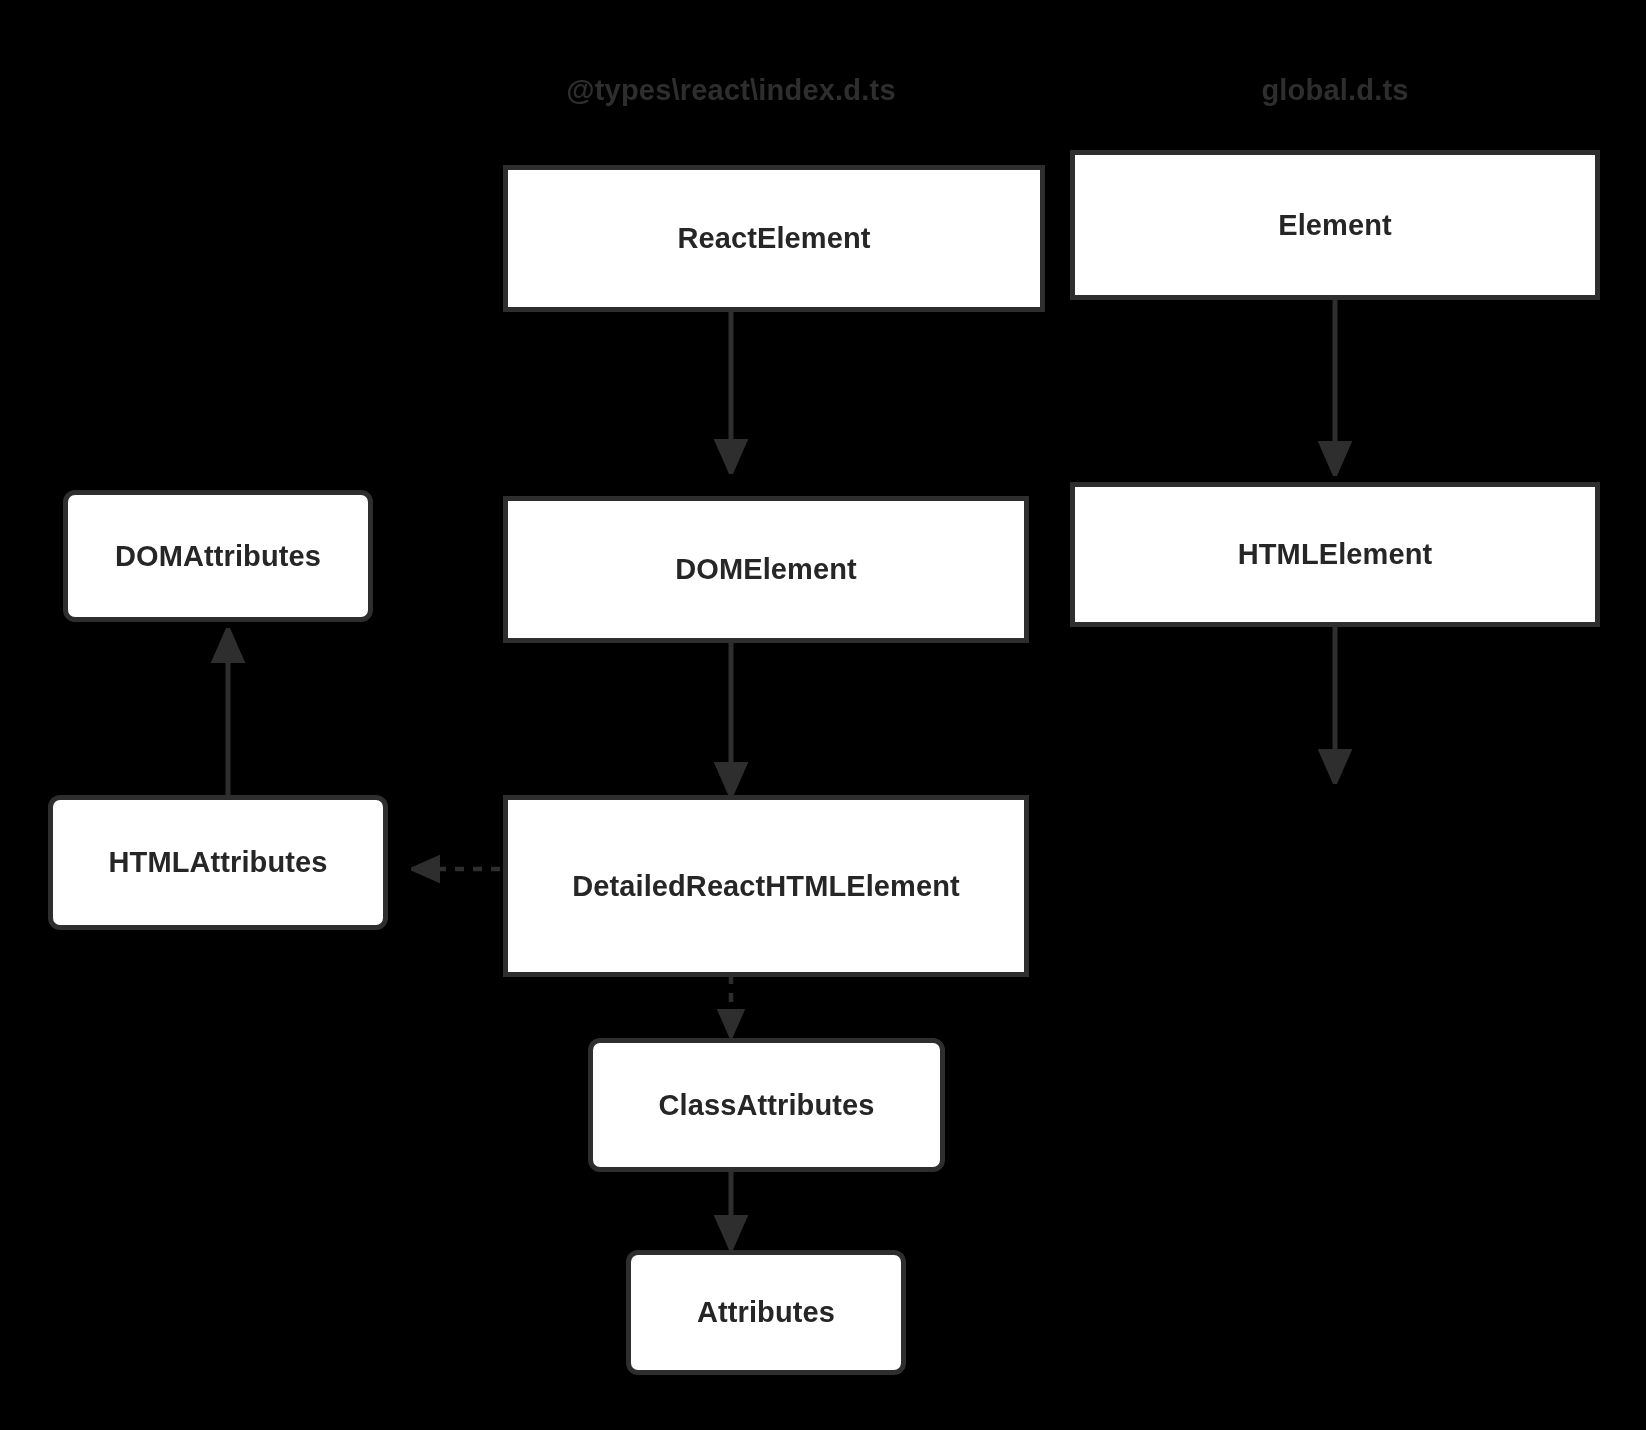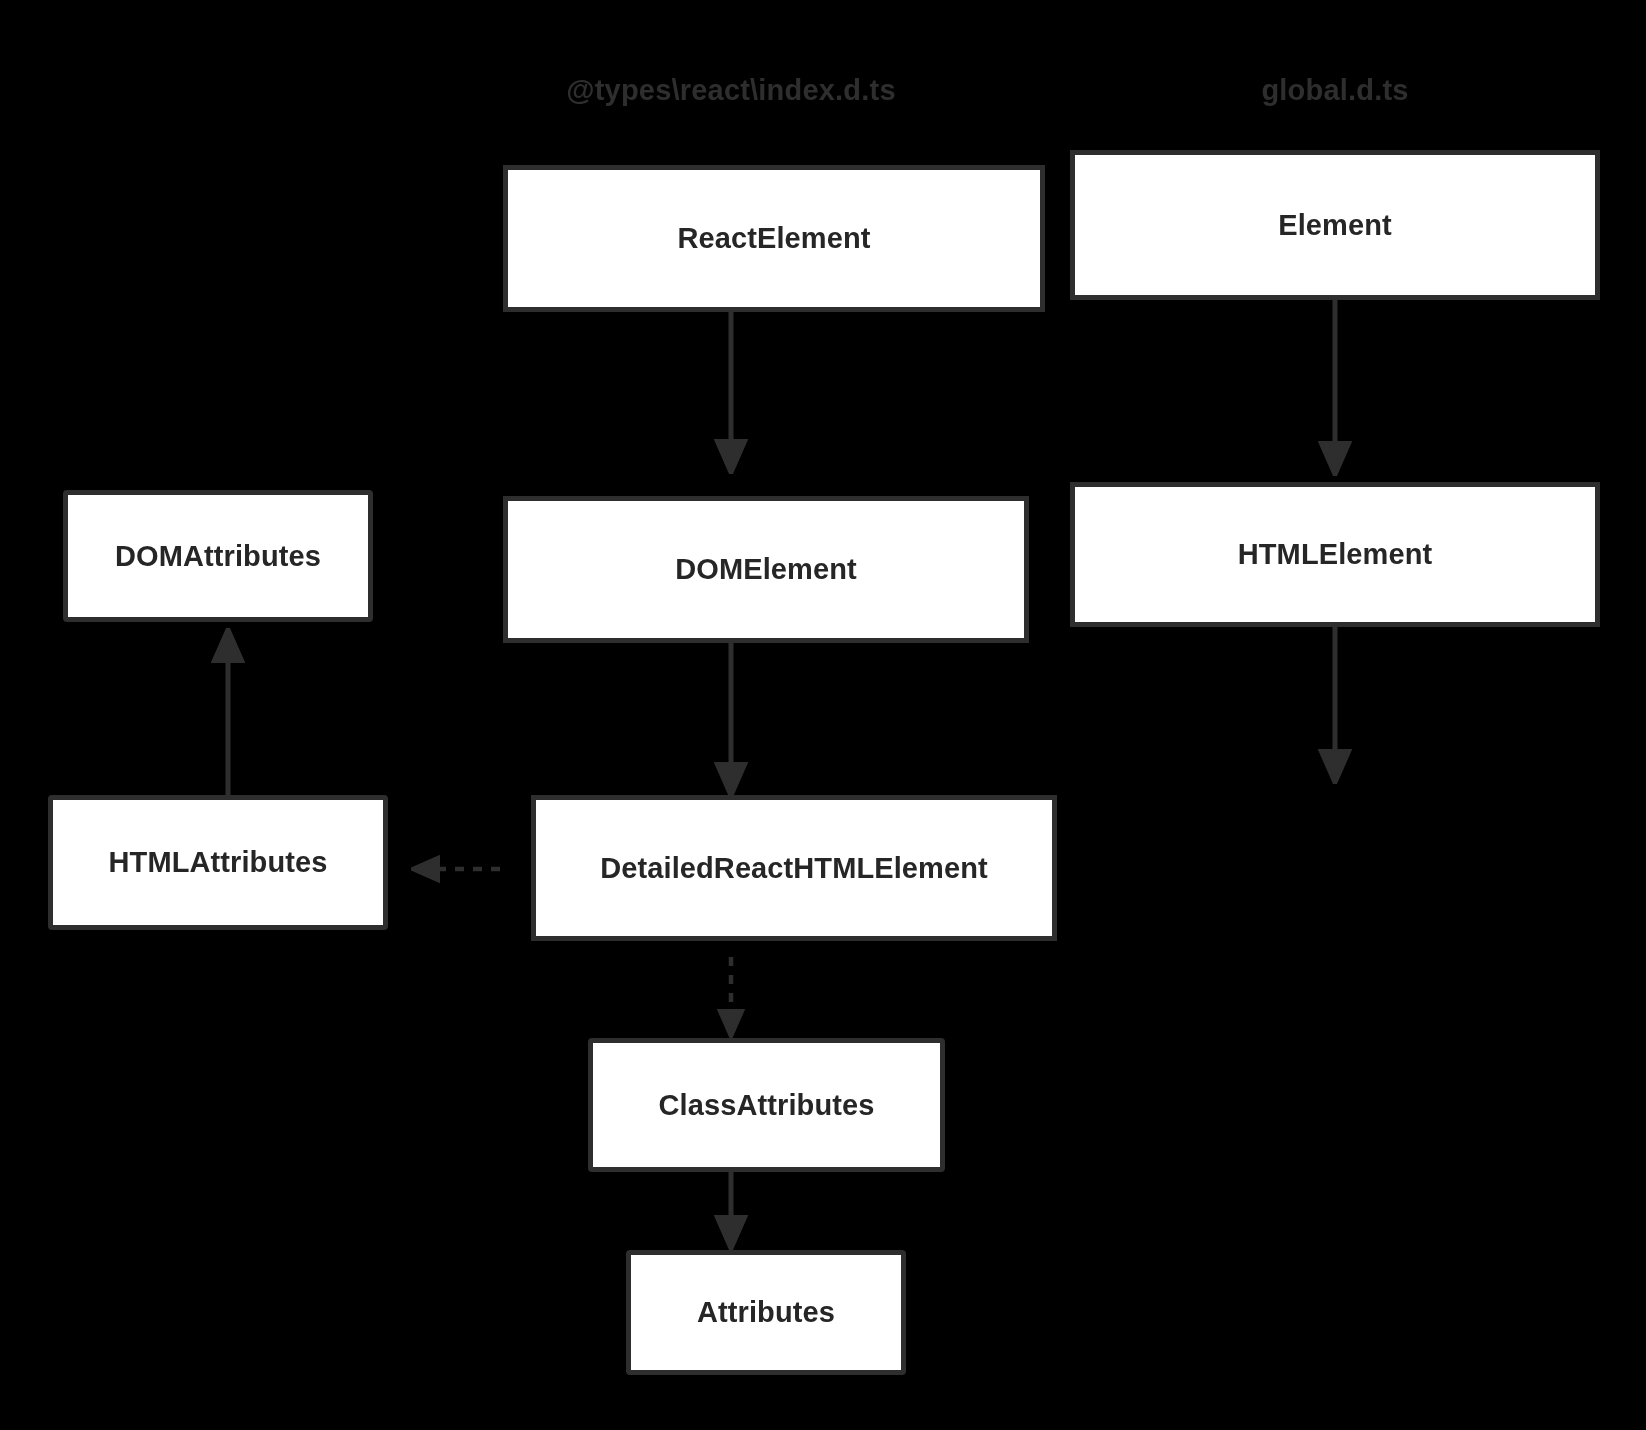--- a/index.html
+++ b/index.html
@@ -35,21 +35,21 @@
     display: flex;
     align-items: center;
     justify-content: center;
     color: #262626;
     font-size: 29px;
     font-weight: 700;
     letter-spacing: 0.1px;
     white-space: nowrap;
   }
   .node.rounded {
-    border-radius: 4px;
+    border-radius: 12px;
   }
   .node .label {
     display: block;
     pointer-events: none;
   }
   svg.edges {
     position: absolute;
     left: 0;
     top: 0;
     width: 1646px;
@@ -115,21 +115,21 @@
   </div>
 
   <div class="node" style="left:1070px; top:482px; width:530px; height:145px;">
     <span class="label">HTMLElement</span>
   </div>
 
   <div class="node rounded" style="left:48px; top:795px; width:340px; height:135px;">
     <span class="label">HTMLAttributes</span>
   </div>
 
-  <div class="node" style="left:503px; top:795px; width:526px; height:146px;margin-left:28px;">
+  <div class="node" style="left:503px; top:795px; width:526px; height:182px;">
     <span class="label">DetailedReactHTMLElement</span>
   </div>
 
 
   <div class="node rounded" style="left:588px; top:1038px; width:357px; height:134px;">
     <span class="label">ClassAttributes</span>
   </div>
 
   <div class="node rounded" style="left:626px; top:1250px; width:280px; height:125px;">
     <span class="label">Attributes</span>

